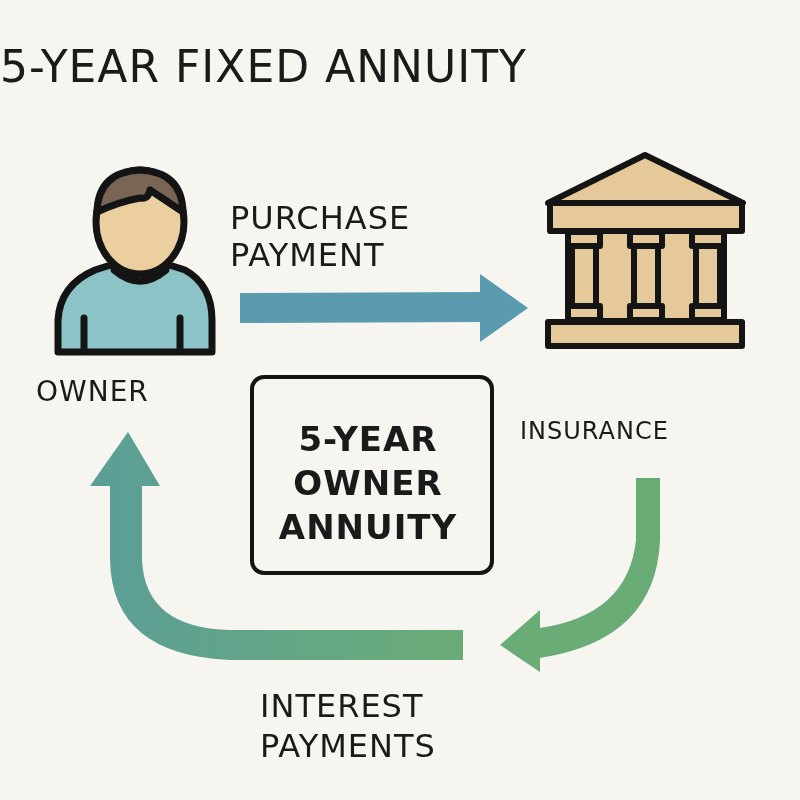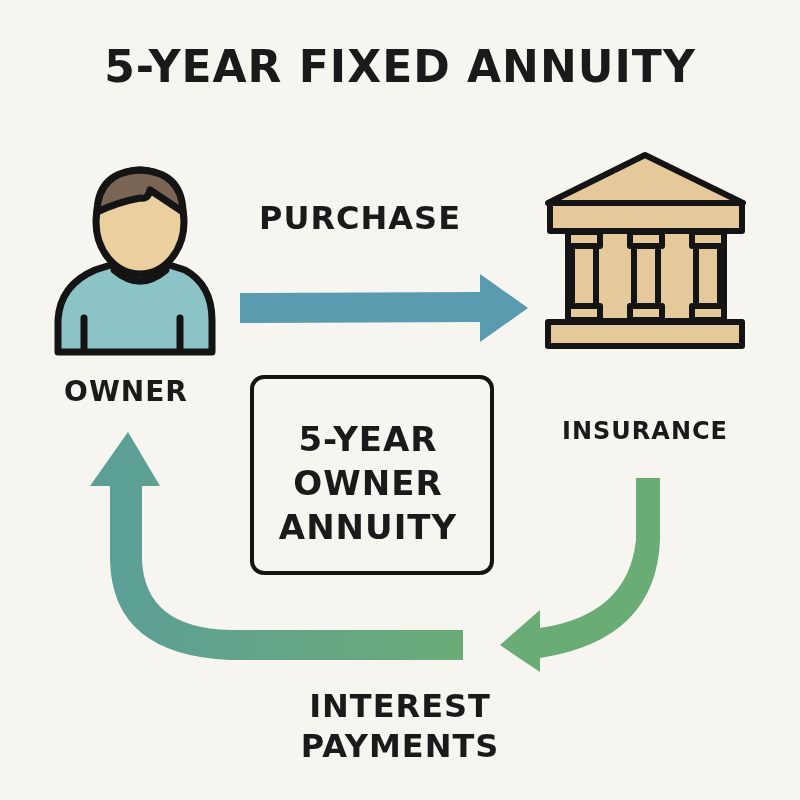--- a/index.html
+++ b/index.html
@@ -1,18 +1,18 @@
 <!DOCTYPE html>
 <html><head>
 <meta charset="utf-8">
 <style>
   html,body{margin:0;padding:0;}
   body{width:800px;height:800px;background:#f7f5f0;position:relative;overflow:hidden;
        font-family:"DejaVu Sans",sans-serif;color:#1a1a1a;}
-  .txt{position:absolute;font-weight:bold;text-align:center;letter-spacing:1px;line-height:1.15;}
+  .txt{position:absolute;font-weight:normal;letter-spacing:1px;line-height:1.15;}
   #title{left:0;width:800px;top:42px;font-size:44px;}
   #purchase{left:230px;width:260px;top:200px;font-size:32px;}
   #owner{left:36px;width:180px;top:376px;font-size:28px;}
   #insurance{left:520px;width:250px;top:378px;font-size:24px;line-height:1.25;margin-top:38px;}
   #interest{left:260px;width:280px;top:686px;font-size:32px;line-height:1.25;}
   #box{position:absolute;left:250px;top:375px;width:244px;height:200px;border:4px solid #141414;border-radius:14px;box-sizing:border-box;}
   #box-text{position:absolute;left:0;right:8px;top:38px;font-size:34px;font-weight:bold;text-align:center;line-height:1.3;letter-spacing:1px;}
   svg{position:absolute;left:0;top:0;}
 </style>
 </head>
@@ -55,20 +55,21 @@
 
   <path d="M636 478 L660 478 L660 540 Q656 640 540 658 L540 672 L500 645 L540 610 L540 628 Q628 615 636 540 Z" fill="#6aac76"></path>
 
   <path d="M463 630 L463 660 L230 660 Q112 655 110 560 L110 486 L90 486 L128 432 L160 486 L142 486 L142 560 Q145 628 230 630 Z" fill="url(#greenGrad)"></path>
 </svg>
 
 <div id="title" class="txt">5-YEAR FIXED ANNUITY</div>
 
 <div id="purchase" class="txt">
   <div>PURCHASE</div>
+  <div>PAYMENT</div>
 </div>
 
 <div id="owner" class="txt">OWNER</div>
 
 <div id="insurance" class="txt">
   <div>INSURANCE</div>
 </div>
 
 <div id="box">
   <div id="box-text">

